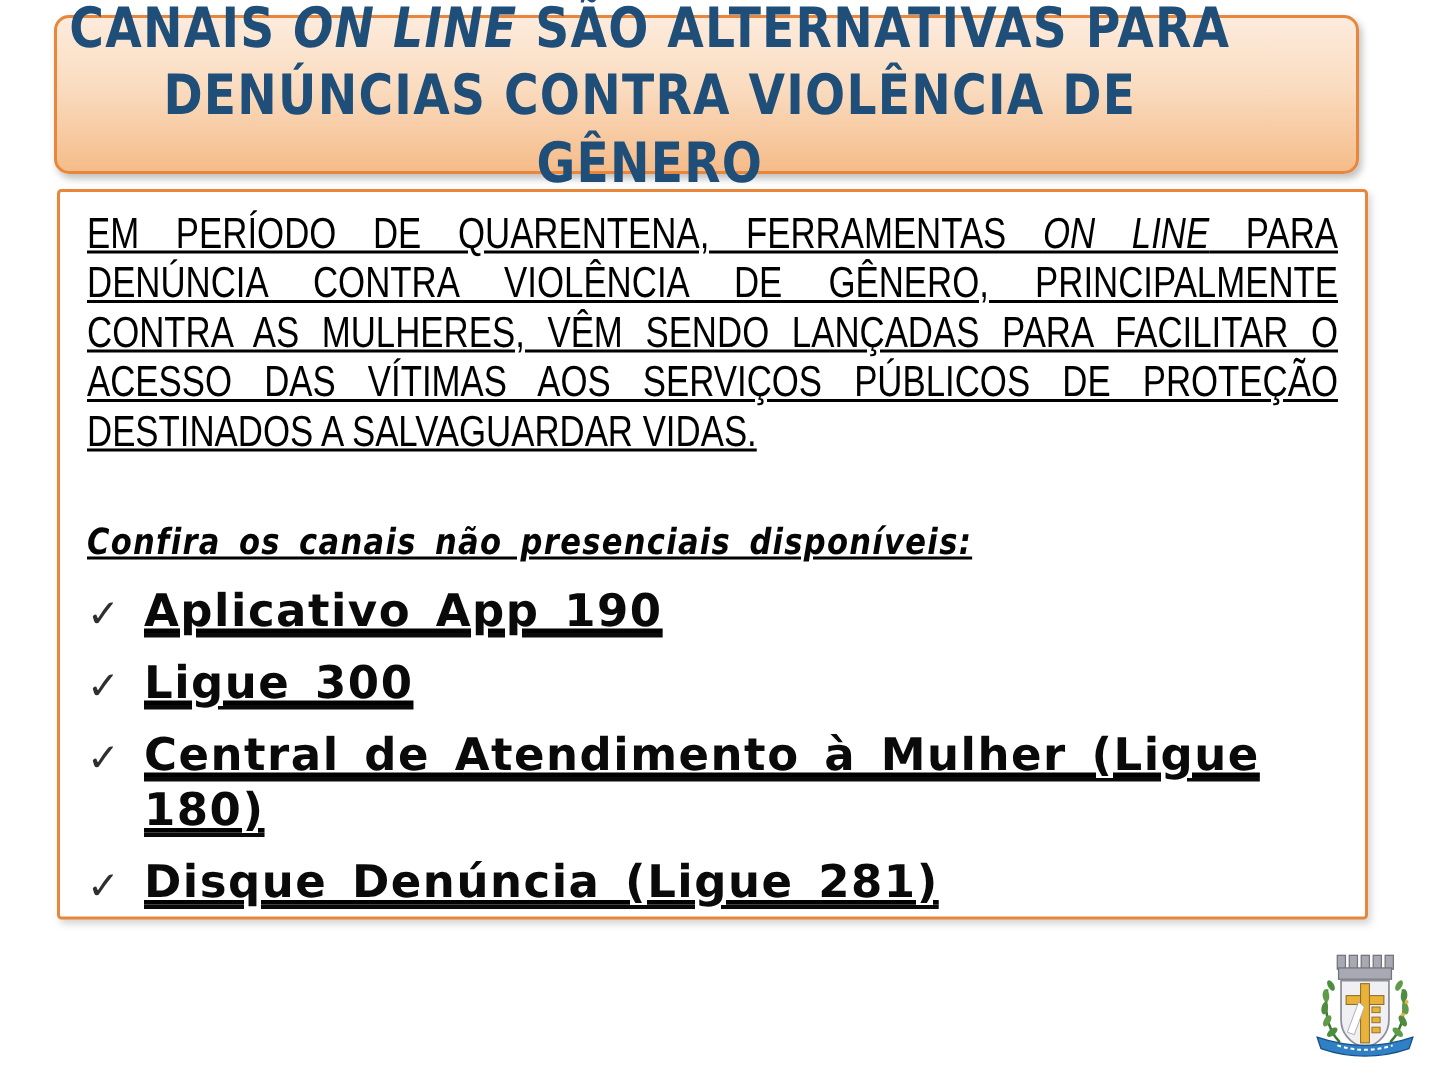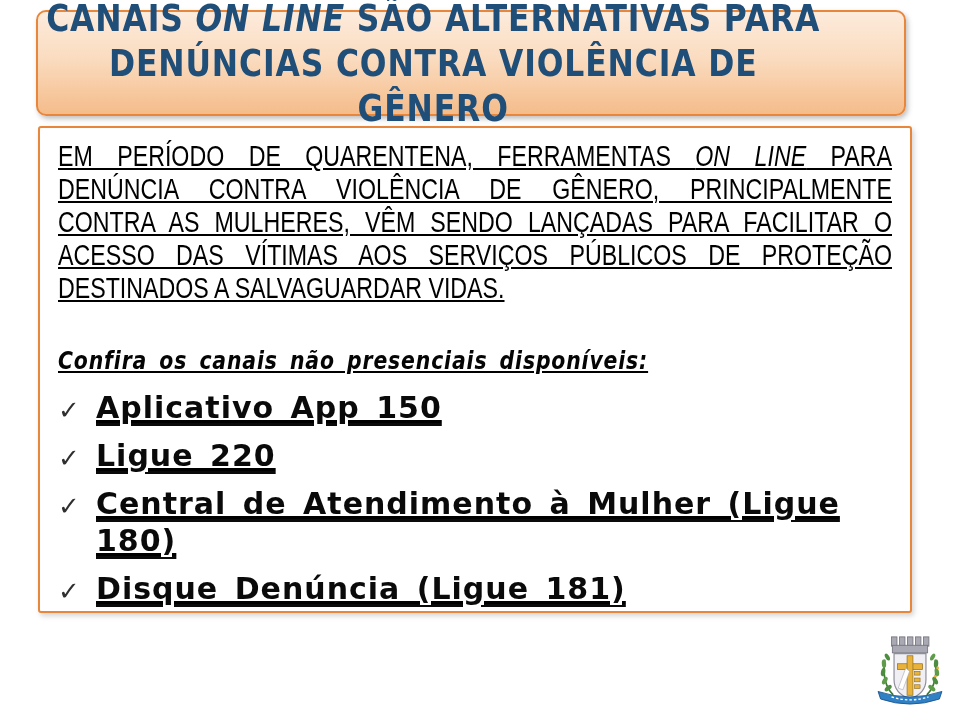--- a/index.html
+++ b/index.html
@@ -124,24 +124,24 @@
   <div class="content-box">
     <div class="paragraph" id="paragraph">
         <div class="para-line just"><span>EM PERÍODO DE QUARENTENA, FERRAMENTAS </span><em>ON LINE</em><span> PARA</span></div>
         <div class="para-line just">DENÚNCIA CONTRA VIOLÊNCIA DE GÊNERO, PRINCIPALMENTE</div>
         <div class="para-line just">CONTRA AS MULHERES, VÊM SENDO LANÇADAS PARA FACILITAR O</div>
         <div class="para-line just">ACESSO DAS VÍTIMAS AOS SERVIÇOS PÚBLICOS DE PROTEÇÃO</div>
         <div class="para-line">DESTINADOS A SALVAGUARDAR VIDAS.</div>
       </div>
     <div class="intro">Confira os canais não presenciais disponíveis:</div>
     <ul class="checklist" id="checklist">
-        <li><span class="check">✓</span><span class="item-label">Aplicativo App 150</span></li>
-        <li><span class="check">✓</span><span class="item-label">Ligue 220</span></li>
+        <li><span class="check">✓</span><span class="item-label">Aplicativo App 190</span></li>
+        <li><span class="check">✓</span><span class="item-label">Ligue 300</span></li>
         <li><span class="check">✓</span><span class="item-label">Central de Atendimento à Mulher (Ligue 180)</span></li>
-        <li><span class="check">✓</span><span class="item-label">Disque Denúncia (Ligue 181)</span></li>
+        <li><span class="check">✓</span><span class="item-label">Disque Denúncia (Ligue 281)</span></li>
       </ul>
   </div>
 
   <div class="logo">
     <svg viewBox="0 0 100 100" width="84" height="86">
 
       <g>
         <path d="M30,76 Q16,62 20,34" fill="none" stroke="#3E7A33" stroke-width="2"></path>
         <ellipse cx="24" cy="68" rx="5" ry="2.6" fill="#4E8C3F" transform="rotate(-40 24 68)"></ellipse>
         <ellipse cx="20" cy="59" rx="5" ry="2.6" fill="#5E9C4A" transform="rotate(-60 20 59)"></ellipse>

